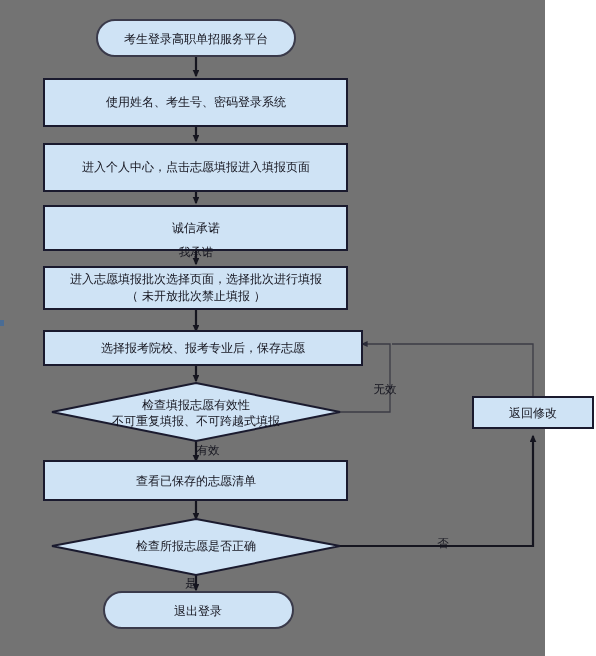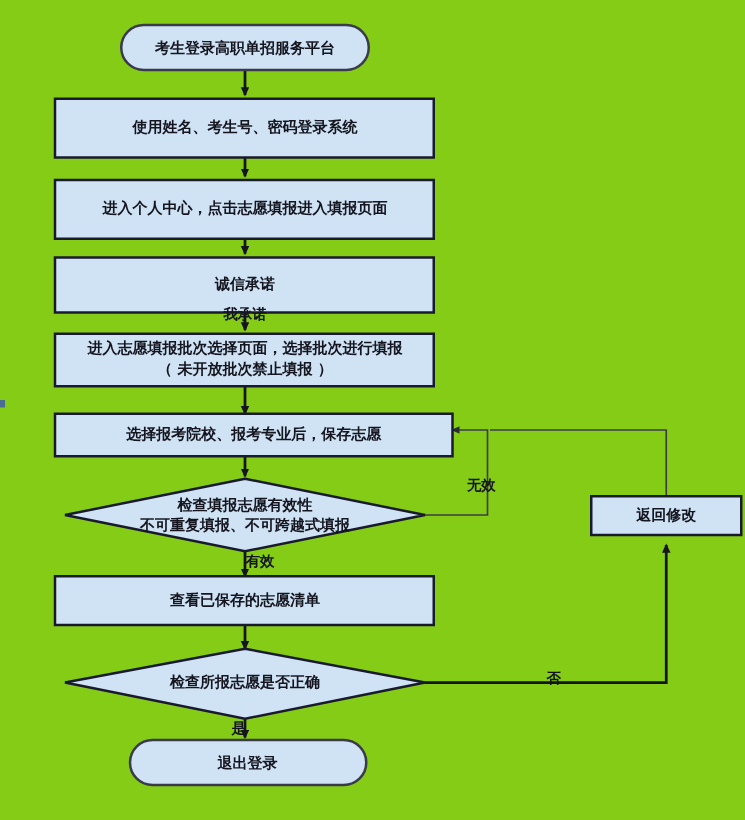--- a/index.html
+++ b/index.html
@@ -8,24 +8,23 @@
     background: #ffffff;
   }
   body {
     width: 596px;
     height: 656px;
     font-family: "DejaVu Sans", "Liberation Sans", sans-serif;
     overflow: hidden;
   }
   #flow-root {
     position: relative;
-    width: 596px;
+    width: 545px;
     height: 656px;
-    background: #84cc16;
-    font-weight: bold;
+    background: #737373;
   }
   svg.flow {
     display: block;
     width: 596px;
     height: 656px;
   }
   .node-shape {
     fill: #cfe3f5;
     stroke: #1a1a2e;
     stroke-width: 2;

